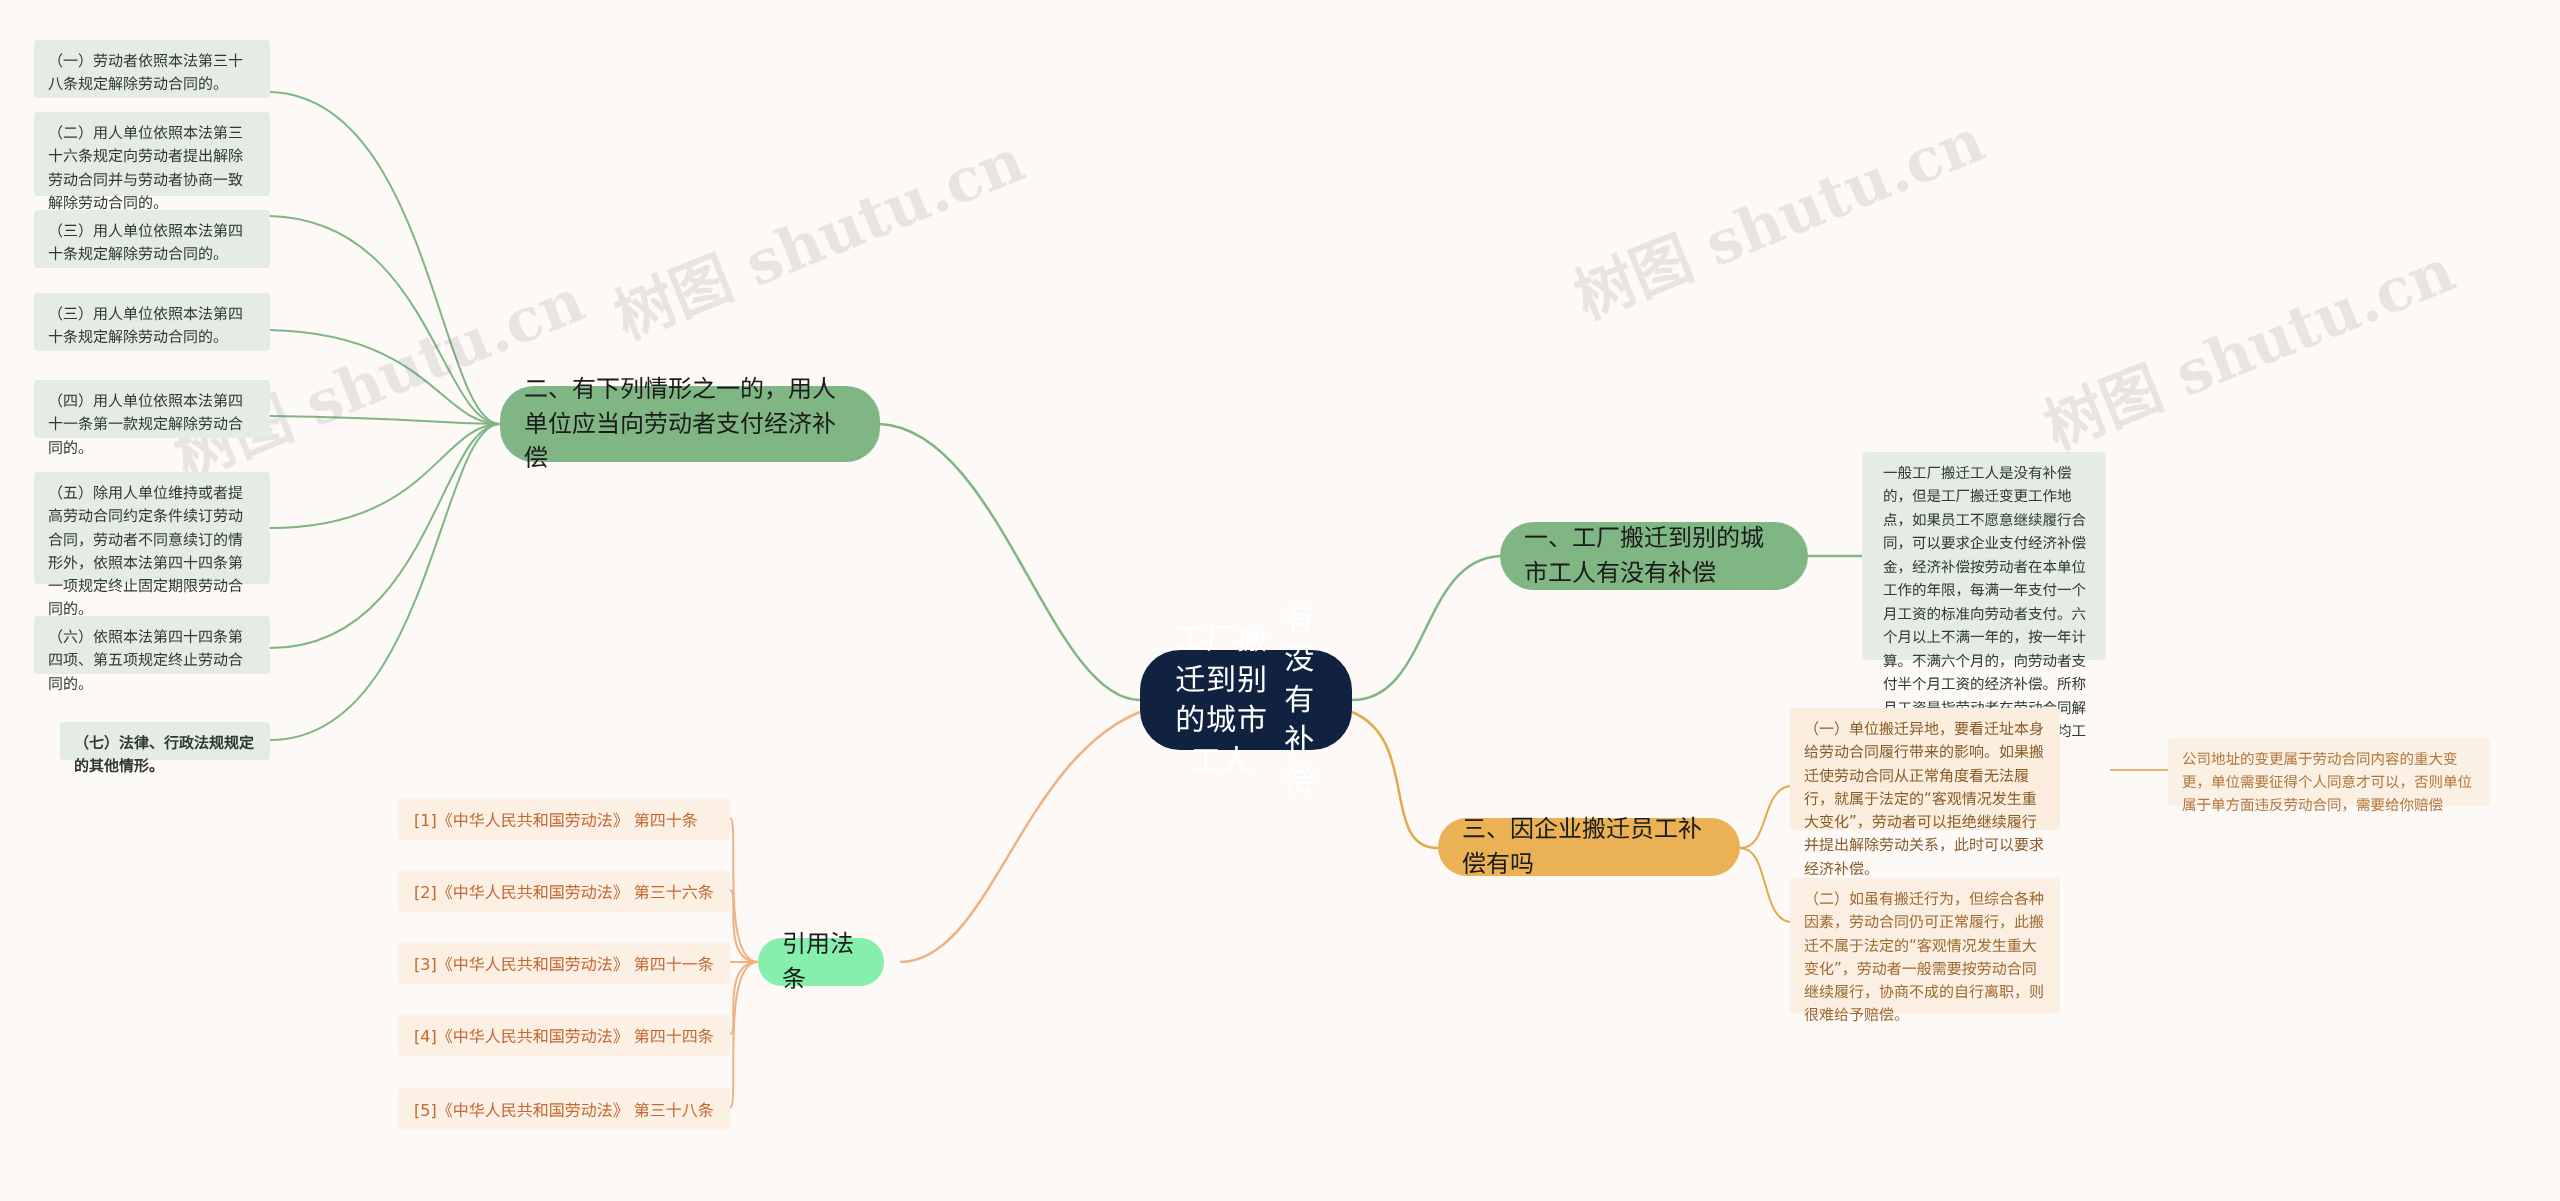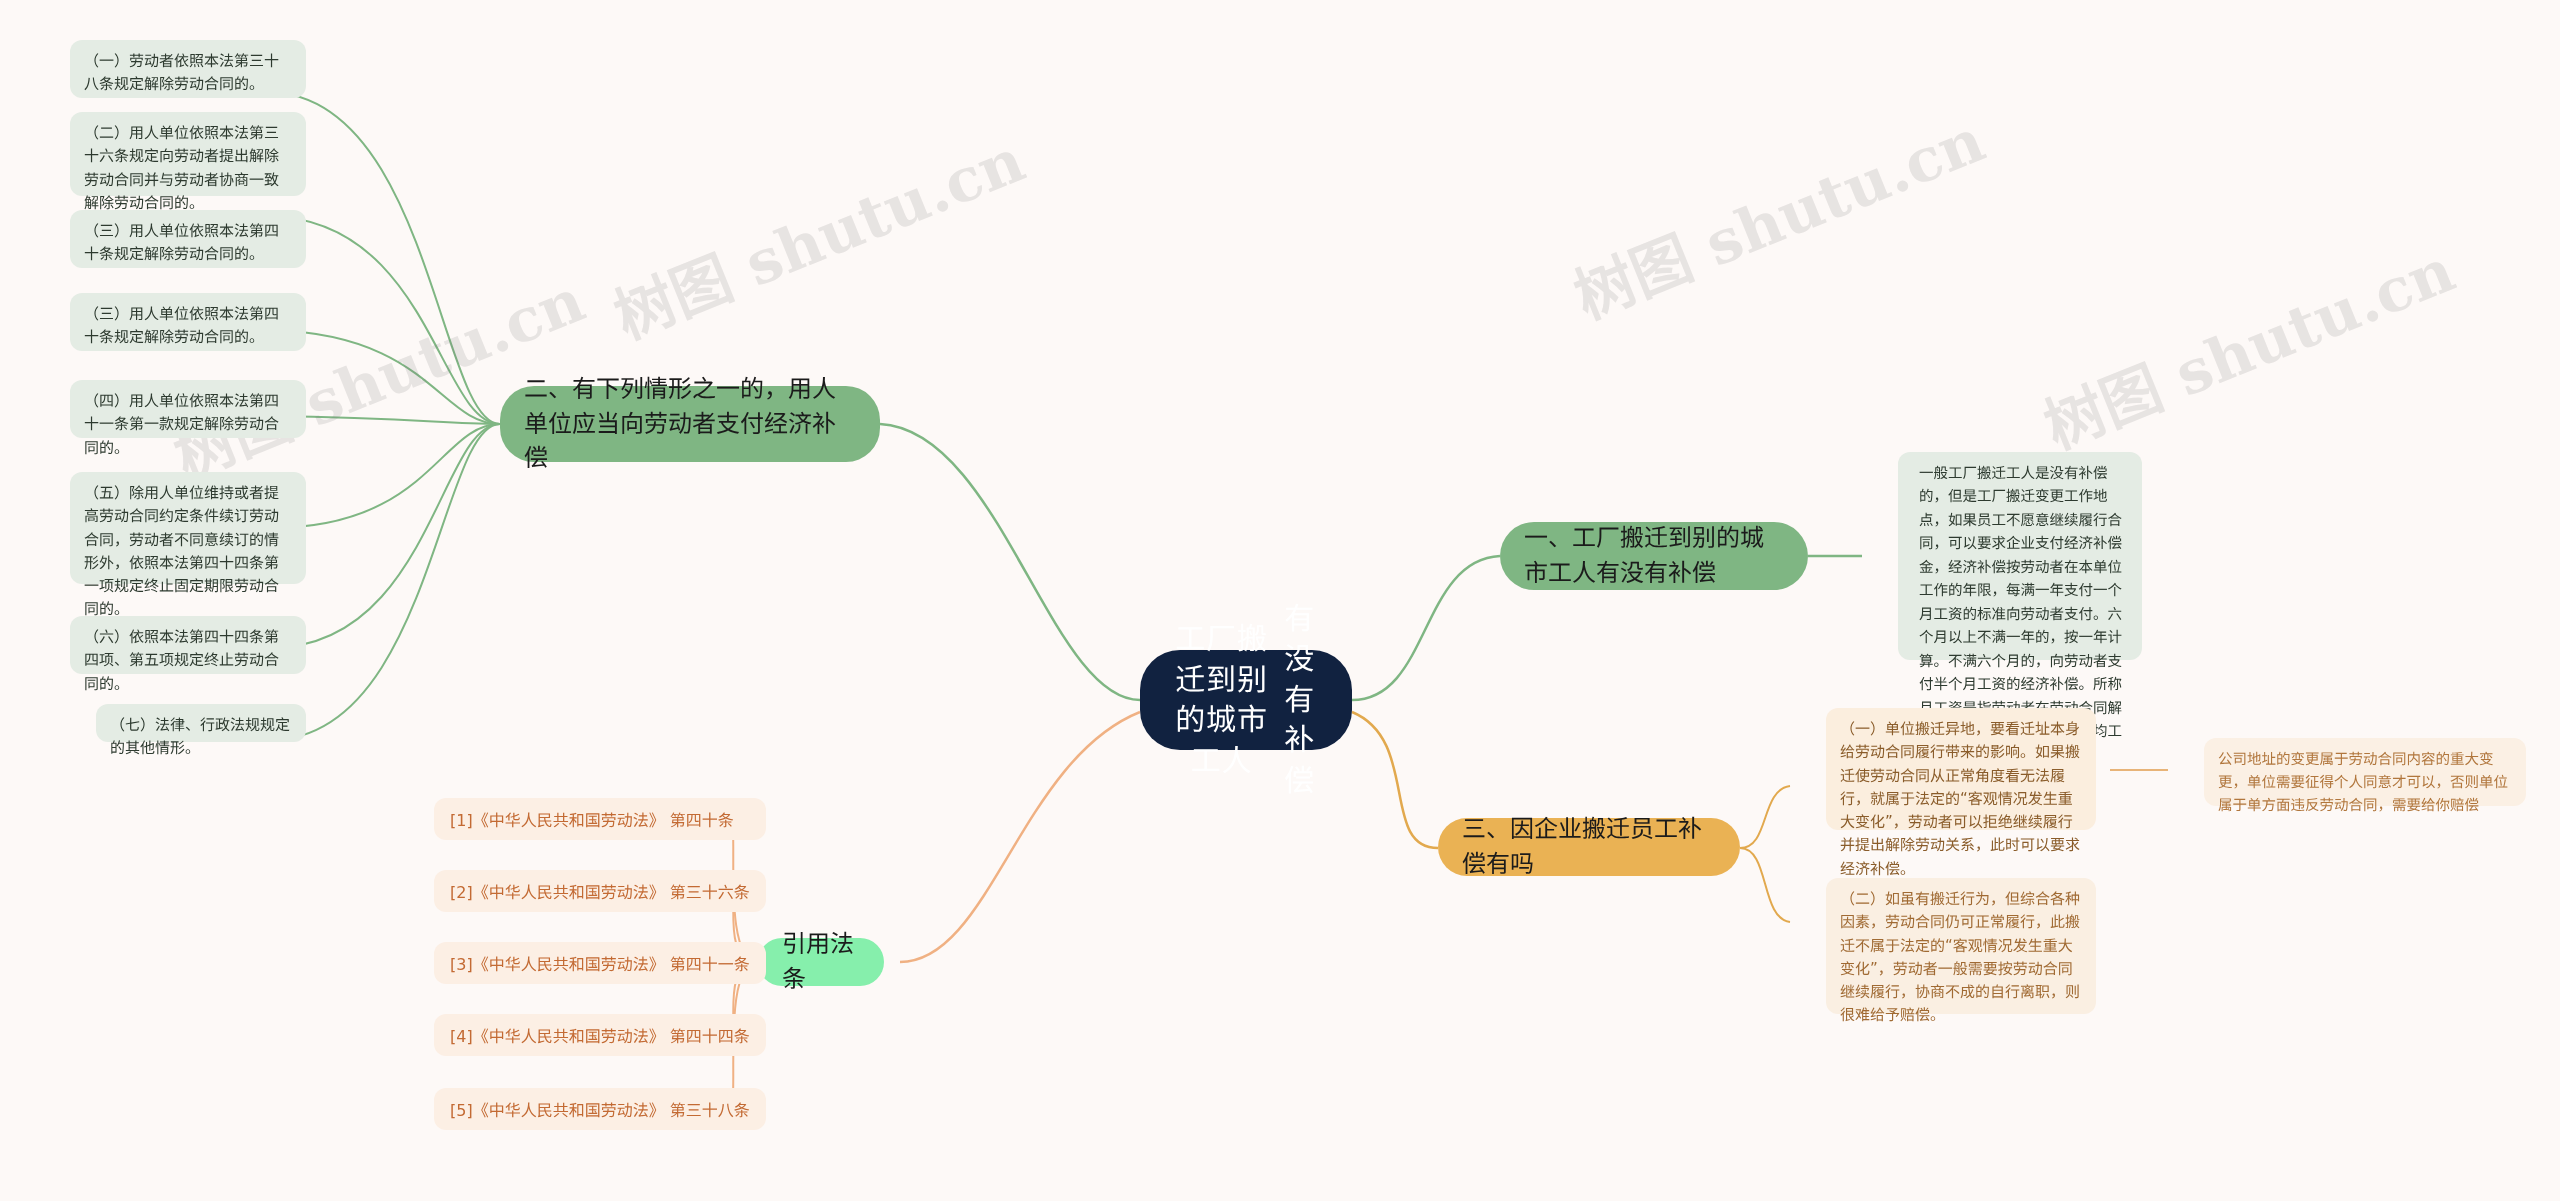--- a/index.html
+++ b/index.html
@@ -34,26 +34,25 @@
     font-size:24px;line-height:1.45;
     color:#1b1b1b;
     box-sizing:border-box;
   }
   .pill.green{background:#7fb683;}
   .pill.orange{background:#eab254;}
   .pill.peach{background:#86efac;}
 
   
   .leaf{
-    border-radius:12px;
+    border-radius:4px;
     padding:10px 14px;
     font-size:15px;
     line-height:1.55;
     box-sizing:border-box;
-    margin-left:36px;
   }
   .leaf.green{background:#e4ece4;color:#2d3a2f;}
   .leaf.greenbig{background:#e4ece4;color:#2d3a2f;font-size:14.5px;line-height:1.62;}
   .leaf.orange{background:#fbeede;color:#8a5c2a;}
   .leaf.orange2{background:#faefe2;color:#a06a33;}
   .leaf.law{background:#fcefe4;color:#c36a33;font-size:16px;padding:11px 16px;}
   .leaf.tail{background:#fbf0e4;color:#b1763c;font-size:14.5px;line-height:1.6;}
 
   
   .wm{
@@ -123,21 +122,21 @@
 
   <div class="node pill green" style="left:500px;top:386px;width:380px;height:76px;">二、有下列情形之一的，用人单位应当向劳动者支付经济补偿</div>
 
   <div class="node leaf green" style="left:34px;top:40px;width:236px;height:58px;">（一）劳动者依照本法第三十八条规定解除劳动合同的。</div>
   <div class="node leaf green" style="left:34px;top:112px;width:236px;height:84px;">（二）用人单位依照本法第三十六条规定向劳动者提出解除劳动合同并与劳动者协商一致解除劳动合同的。</div>
   <div class="node leaf green" style="left:34px;top:293px;width:236px;height:58px;">（三）用人单位依照本法第四十条规定解除劳动合同的。</div>
   <div class="node leaf green" style="left:34px;top:210px;width:236px;height:58px;" style2="hidden">（三）用人单位依照本法第四十条规定解除劳动合同的。</div>
   <div class="node leaf green" style="left:34px;top:380px;width:236px;height:58px;">（四）用人单位依照本法第四十一条第一款规定解除劳动合同的。</div>
   <div class="node leaf green" style="left:34px;top:472px;width:236px;height:112px;">（五）除用人单位维持或者提高劳动合同约定条件续订劳动合同，劳动者不同意续订的情形外，依照本法第四十四条第一项规定终止固定期限劳动合同的。</div>
   <div class="node leaf green" style="left:34px;top:616px;width:236px;height:58px;">（六）依照本法第四十四条第四项、第五项规定终止劳动合同的。</div>
-  <div class="node leaf green" style="left:60px;top:704px;width:210px;height:38px;">（七）法律、行政法规规定的其他情形。</div>
+  <div class="node leaf green" style="left:60px;top:722px;width:210px;height:38px;font-weight:bold;">（七）法律、行政法规规定的其他情形。</div>
 
   <div class="node pill orange" style="left:1438px;top:818px;width:302px;height:58px;">三、因企业搬迁员工补偿有吗</div>
   <div class="node leaf orange" style="left:1790px;top:708px;width:270px;height:122px;">（一）单位搬迁异地，要看迁址本身给劳动合同履行带来的影响。如果搬迁使劳动合同从正常角度看无法履行，就属于法定的“客观情况发生重大变化”，劳动者可以拒绝继续履行并提出解除劳动关系，此时可以要求经济补偿。</div>
   <div class="node leaf orange2" style="left:1790px;top:878px;width:270px;height:136px;">（二）如虽有搬迁行为，但综合各种因素，劳动合同仍可正常履行，此搬迁不属于法定的“客观情况发生重大变化”，劳动者一般需要按劳动合同继续履行，协商不成的自行离职，则很难给予赔偿。</div>
   <div class="node leaf tail" style="left:2168px;top:738px;width:322px;height:68px;">公司地址的变更属于劳动合同内容的重大变更，单位需要征得个人同意才可以，否则单位属于单方面违反劳动合同，需要给你赔偿</div>
 
   <div class="node pill peach" style="left:758px;top:938px;width:126px;height:48px;justify-content:center;">引用法条</div>
   <div class="node leaf law" style="left:398px;top:798px;width:332px;height:42px;">[1]《中华人民共和国劳动法》 第四十条</div>
   <div class="node leaf law" style="left:398px;top:870px;width:332px;height:42px;">[2]《中华人民共和国劳动法》 第三十六条</div>
   <div class="node leaf law" style="left:398px;top:942px;width:332px;height:42px;">[3]《中华人民共和国劳动法》 第四十一条</div>

